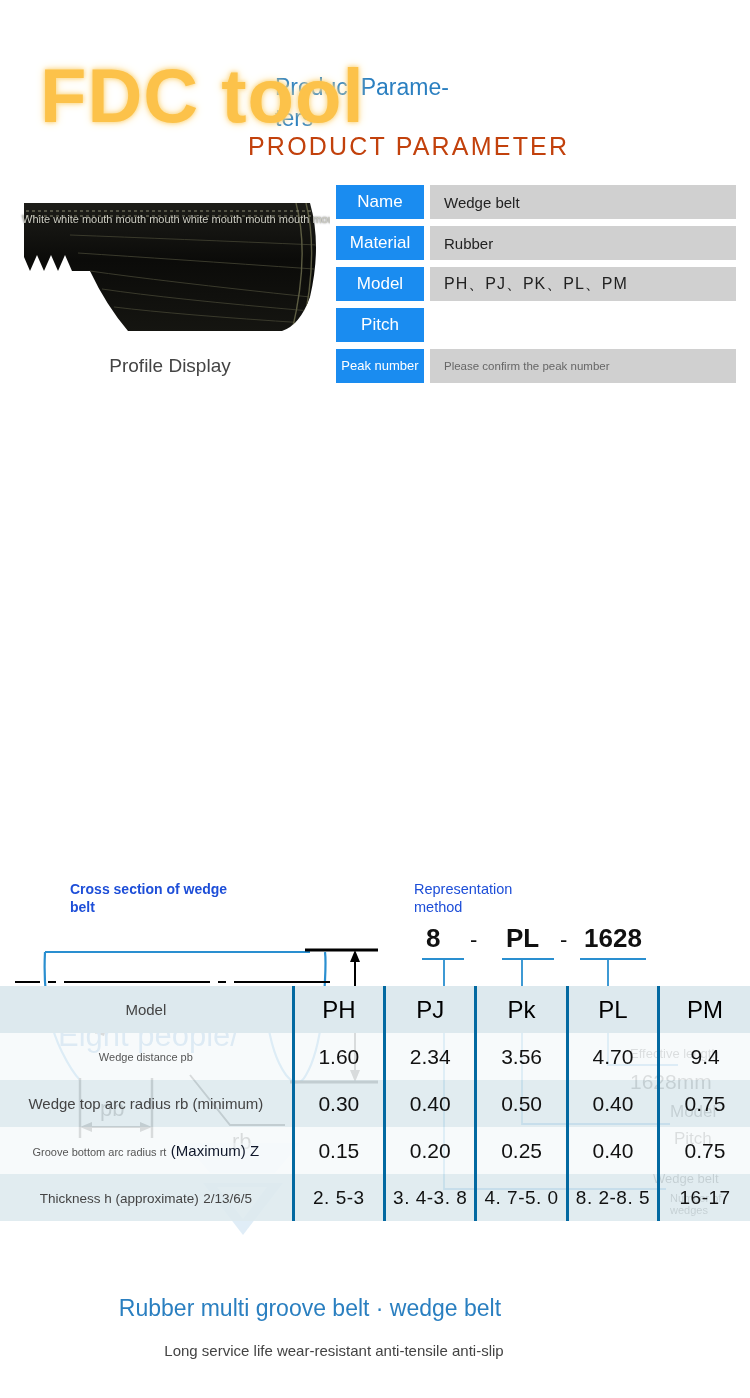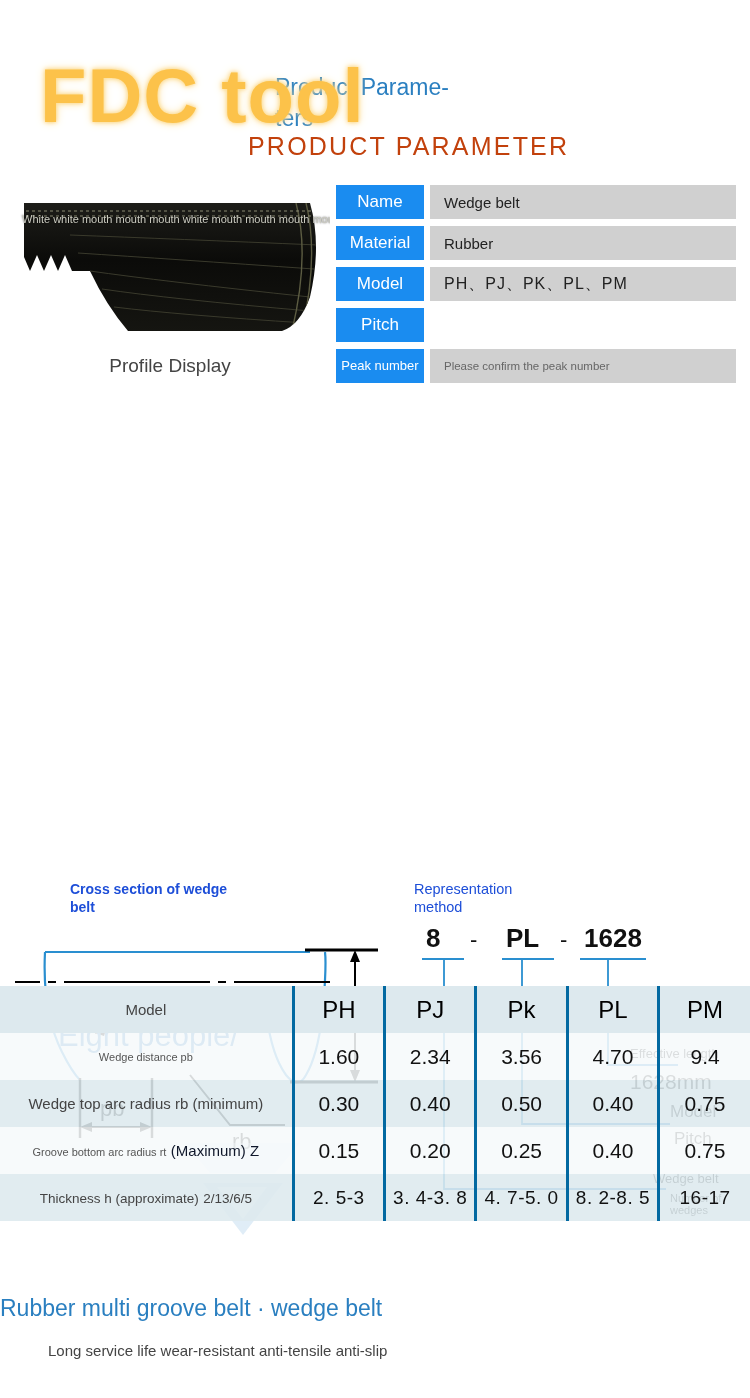--- a/index.html
+++ b/index.html
@@ -149,21 +149,21 @@
   .hdr-label { font-size: 15px; color: #444; }
   .hdr-model { font-size: 24px; font-weight: bold; color: #000; }
   .lbl-lg { font-size: 15px; }
   .lbl-md { font-size: 13.5px; }
   .lbl-sm { font-size: 11px; color: #555; }
   .lbl-mixed .big { font-size: 15px; color: #0f172a; }
   .val-range { font-size: 19px; letter-spacing: .5px; }
   .divider { border-left: 3px solid #0369a1; }
 
   
-  .footer { position: absolute; left: 0; top: 1275px; width: 620px; }
+  .footer { position: absolute; left: 0; top: 1275px; width: 620px; text-align: center; }
   .foot-cn { font-size: 23px; color: #2a7fc0; }
   .foot-en { font-size: 15px; color: #444; margin-top: 20px; padding-left: 48px; }
 </style>
 </head>
 <body>
 
 <div class="page">
 
   <div class="watermark-brand">FDC tool</div>
 

